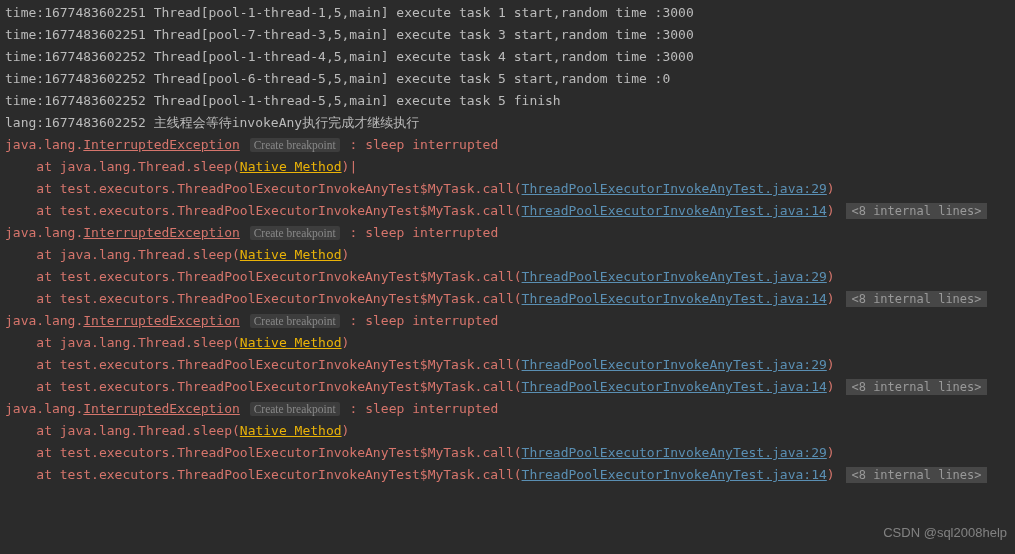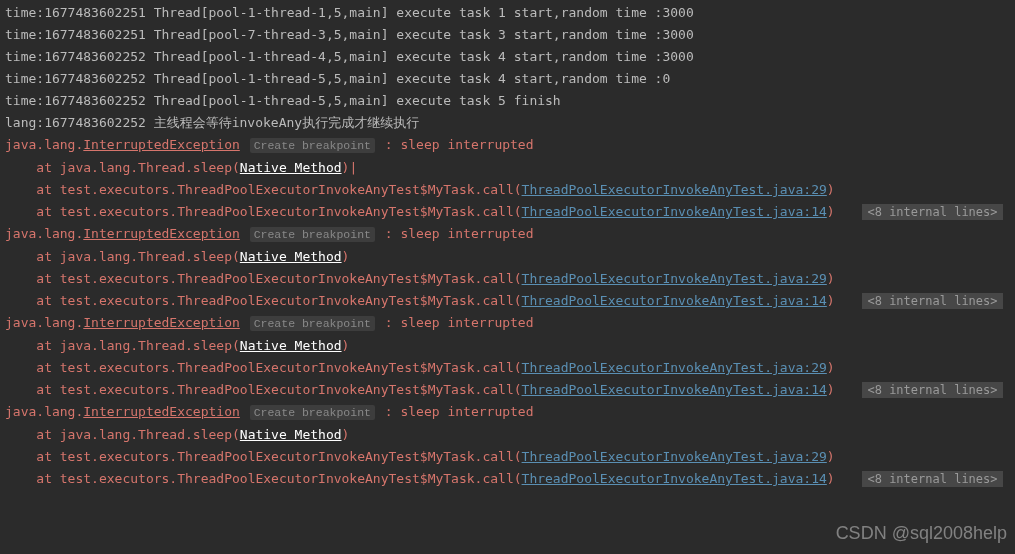--- a/index.html
+++ b/index.html
@@ -14,53 +14,53 @@
     height: 554px;
     overflow: hidden;
     position: relative;
   }
   .line { white-space: pre; }
   .exc { color: #d6756c; text-align: right; }
   .excName { color: #d6756c; text-decoration: underline; cursor: pointer; }
   .bp {
     background: #3d3d3d;
     color: #888;
-    font-family: Liberation Mono, monospace;
+    font-family: Liberation Serif, serif;
     font-size: 11.5px;
     padding: 1px 4px;
     border-radius: 2px;
     margin: 0 2px;
     cursor: pointer;
   }
   .link { color: #5a8fb3; text-decoration: underline; cursor: pointer; }
-  .nat { color: #ffffff; text-decoration: underline; }
+  .nat { color: #eab308; text-decoration: underline; }
   .tag {
     background: #474747;
     color: #999;
     padding: 1px 5px;
     font-size: 12px;
-    margin-left: 20px;
+    margin-left: 4px;
   }
   .watermark {
     position: absolute;
     bottom: 10px;
     right: 8px;
     color: rgba(200,200,200,0.55);
     font-family: sans-serif;
-    font-size: 18px;
+    font-size: 13px;
   }
 </style>
 </head>
 <body>
 
 <div id="out">
     <div class="line"><span>time:1677483602251 Thread[pool-1-thread-1,5,main] execute task 1 start,random time :3000</span></div>
     <div class="line"><span>time:1677483602251 Thread[pool-7-thread-3,5,main] execute task 3 start,random time :3000</span></div>
     <div class="line"><span>time:1677483602252 Thread[pool-1-thread-4,5,main] execute task 4 start,random time :3000</span></div>
-    <div class="line"><span>time:1677483602252 Thread[pool-1-thread-5,5,main] execute task 4 start,random time :0</span></div>
+    <div class="line"><span>time:1677483602252 Thread[pool-6-thread-5,5,main] execute task 5 start,random time :0</span></div>
     <div class="line"><span>time:1677483602252 Thread[pool-1-thread-5,5,main] execute task 5 finish</span></div>
     <div class="line"><span>lang:1677483602252 主线程会等待invokeAny执行完成才继续执行</span></div>
     <div class="line"><span class="exc">java.lang.</span><span class="excName">InterruptedException</span> <span class="bp">Create breakpoint</span><span class="exc"> : sleep interrupted</span></div>
     <div class="line"><span class="exc">    at java.lang.Thread.sleep(</span><span class="nat">Native Method</span><span class="exc">)|</span></div>
     <div class="line"><span class="exc">    at test.executors.ThreadPoolExecutorInvokeAnyTest$MyTask.call(</span><span class="link">ThreadPoolExecutorInvokeAnyTest.java:29</span><span class="exc">)</span></div>
     <div class="line"><span class="exc">    at test.executors.ThreadPoolExecutorInvokeAnyTest$MyTask.call(</span><span class="link">ThreadPoolExecutorInvokeAnyTest.java:14</span><span class="exc">)</span> <span class="tag">&lt;8 internal lines&gt;</span></div>
     <div class="line"><span class="exc">java.lang.</span><span class="excName">InterruptedException</span> <span class="bp">Create breakpoint</span><span class="exc"> : sleep interrupted</span></div>
     <div class="line"><span class="exc">    at java.lang.Thread.sleep(</span><span class="nat">Native Method</span><span class="exc">)</span></div>
     <div class="line"><span class="exc">    at test.executors.ThreadPoolExecutorInvokeAnyTest$MyTask.call(</span><span class="link">ThreadPoolExecutorInvokeAnyTest.java:29</span><span class="exc">)</span></div>
     <div class="line"><span class="exc">    at test.executors.ThreadPoolExecutorInvokeAnyTest$MyTask.call(</span><span class="link">ThreadPoolExecutorInvokeAnyTest.java:14</span><span class="exc">)</span> <span class="tag">&lt;8 internal lines&gt;</span></div>

